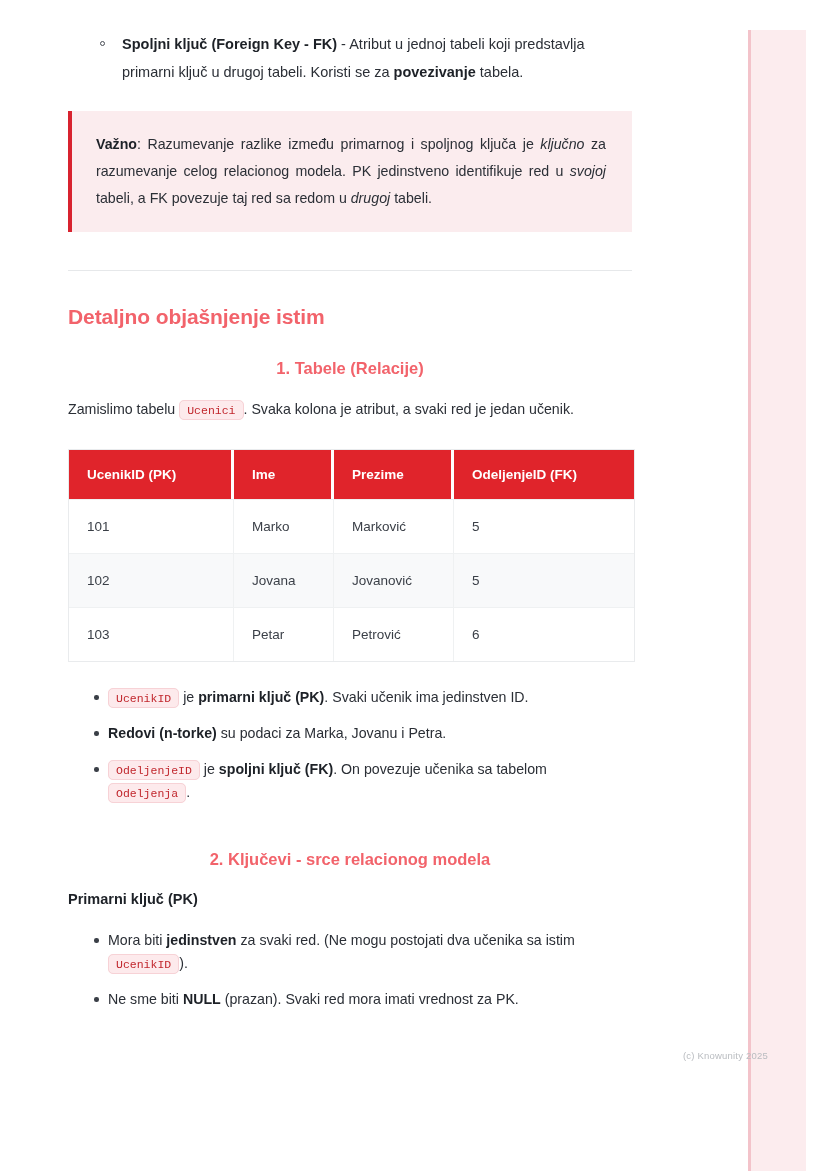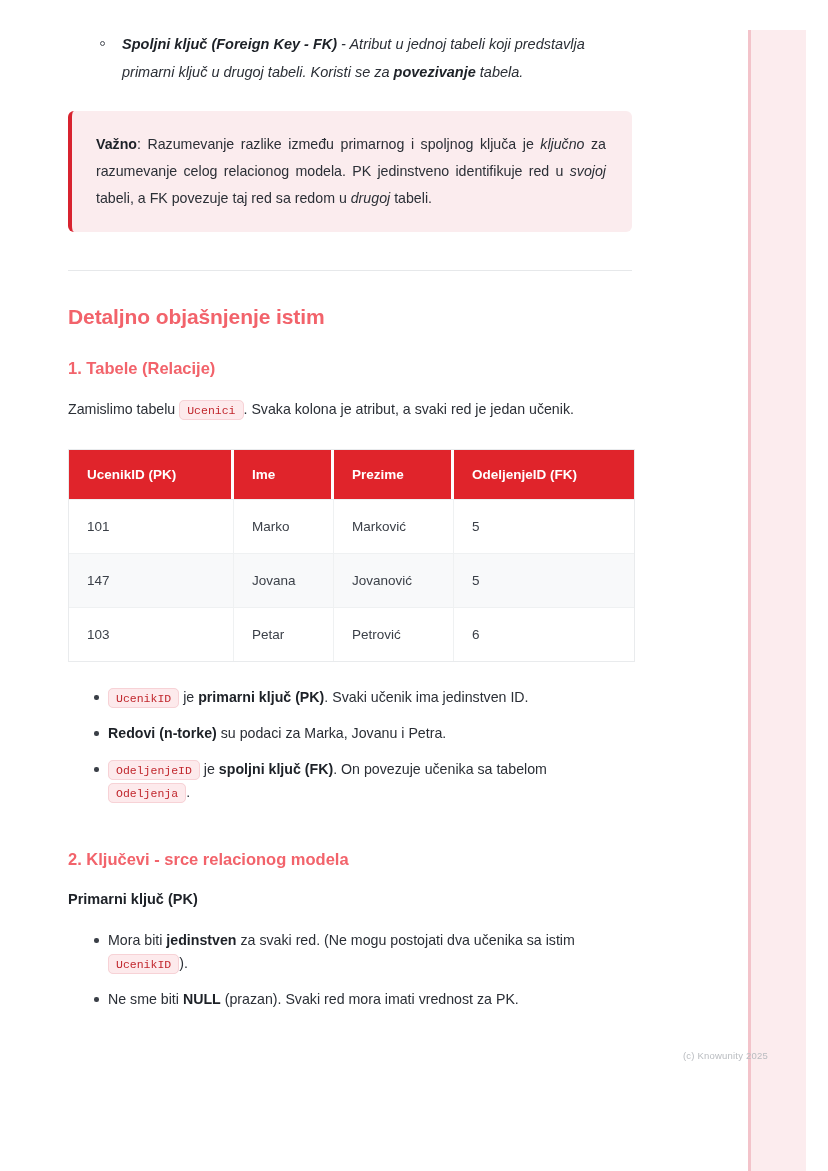--- a/index.html
+++ b/index.html
@@ -37,21 +37,20 @@
     padding: 30px 0 0 0;
     box-sizing: border-box;
   }
   .inner { padding: 0 68px 0 68px; }
 
   
   ul.sub-list {
     margin: 0;
     padding: 0 0 0 42px;
     list-style: none;
-    font-style: italic;
   }
   ul.sub-list > li {
     position: relative;
     font-size: 14.5px;
     line-height: 28px;
     color: #2b2f36;
     padding-left: 12px;
     margin: 0;
   }
   ul.sub-list > li::before {
@@ -93,21 +92,20 @@
   b, strong { font-weight: bold; color: #1d2127; }
   em, i { font-style: italic; }
 
   
   .callout {
     margin: 25px 0 0 0;
     background: #fbecee;
     border-left: 4px solid #d8232f;
     padding: 20px 26px 20px 24px;
     box-sizing: border-box;
-    border-radius: 6px;
   }
   .callout p {
     margin: 0;
     font-size: 14.2px;
     line-height: 27px;
     text-align: justify;
     color: #2b2f36;
   }
 
   
@@ -123,20 +121,21 @@
     font-weight: bold;
     color: #f2636b;
     margin: 34px 0 0 0;
     letter-spacing: -0.1px;
   }
   h3.h-sub {
     font-size: 16.5px;
     font-weight: bold;
     color: #f2636b;
     margin: 30px 0 0 0;
+    text-align: center;
   }
   h4.h-bold {
     font-size: 14.5px;
     font-weight: bold;
     color: #1d2127;
     margin: 22px 0 0 0;
   }
   p.body {
     font-size: 14.2px;
     line-height: 27px;
@@ -250,21 +249,21 @@
         </tr>
       </thead>
       <tbody>
         <tr>
           <td>101</td>
           <td>Marko</td>
           <td>Marković</td>
           <td>5</td>
         </tr>
         <tr class="alt">
-          <td>147</td>
+          <td>102</td>
           <td>Jovana</td>
           <td>Jovanović</td>
           <td>5</td>
         </tr>
         <tr>
           <td>103</td>
           <td>Petar</td>
           <td>Petrović</td>
           <td>6</td>
         </tr>

